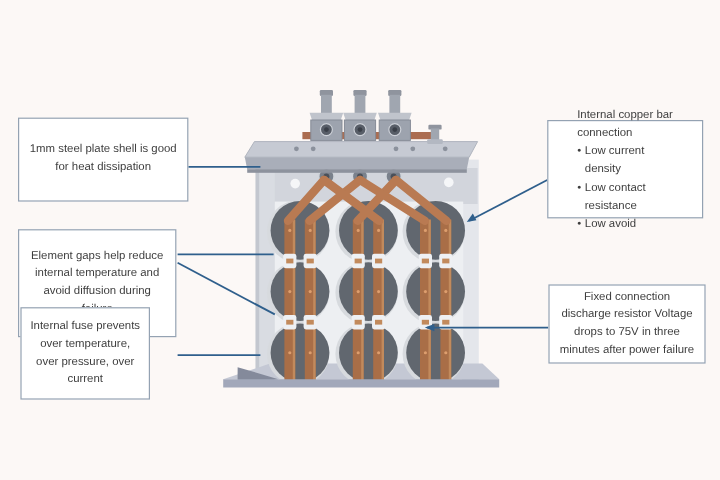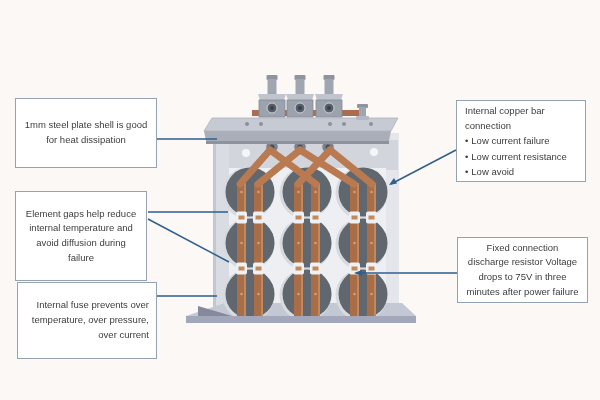--- a/index.html
+++ b/index.html
@@ -20,21 +20,21 @@
     position:absolute;z-index:2;box-sizing:border-box;
     background:var(--box-background);
     border:1px solid var(--box-border);
     color:var(--text);
     font-size:9.5px;line-height:1.55;
     display:flex;align-items:center;justify-content:center;
     text-align:center;padding:4px 7px;
   }
   .callout.left{
     flex-direction:column;align-items:flex-start;justify-content:center;
-    text-align:left;padding:6px 8px;line-height:1.6;
+    text-align:left;padding:6px 24px;line-height:1.6;
   }
   .bullet-row{display:flex;gap:3px;align-items:flex-start;}
   .leader{stroke:var(--leader-line);stroke-width:1.5;fill:none;}
   .arrowhead{fill:var(--leader-line);}
 </style>
 </head>
 <body>
 
 <svg id="scene" width="600" height="400" viewBox="0 0 600 400">
 
@@ -218,33 +218,33 @@
 </svg>
 
 <div class="callout" style="left:15px;top:98px;width:142px;height:70px;">
   <span>1mm steel plate shell is good for heat dissipation</span>
 </div>
 
 <div class="callout" style="left:15px;top:191px;width:132px;height:90px;">
   <span>Element gaps help reduce internal temperature and avoid diffusion during failure</span>
 </div>
 
-<div class="callout" style="left:17px;top:282px;width:140px;height:77px;text-align:right;">
+<div class="callout" style="left:17px;top:256px;width:108px;height:77px;">
   <span>Internal fuse prevents over temperature, over pressure, over current</span>
 </div>
 
 <div class="callout left" style="left:456px;top:100px;width:130px;height:82px;">
   <span>Internal copper bar connection</span>
   <span class="bullet-row">
     <span>•</span>
-    <span>Low current failure</span>
+    <span>Low current density</span>
   </span>
   <span class="bullet-row">
     <span>•</span>
-    <span>Low current resistance</span>
+    <span>Low contact resistance</span>
   </span>
   <span class="bullet-row">
     <span>•</span>
     <span>Low avoid</span>
   </span>
 </div>
 
 <div class="callout" style="left:457px;top:237px;width:131px;height:66px;">
   <span>Fixed connection discharge resistor Voltage drops to 75V in three minutes after power failure</span>
 </div>

